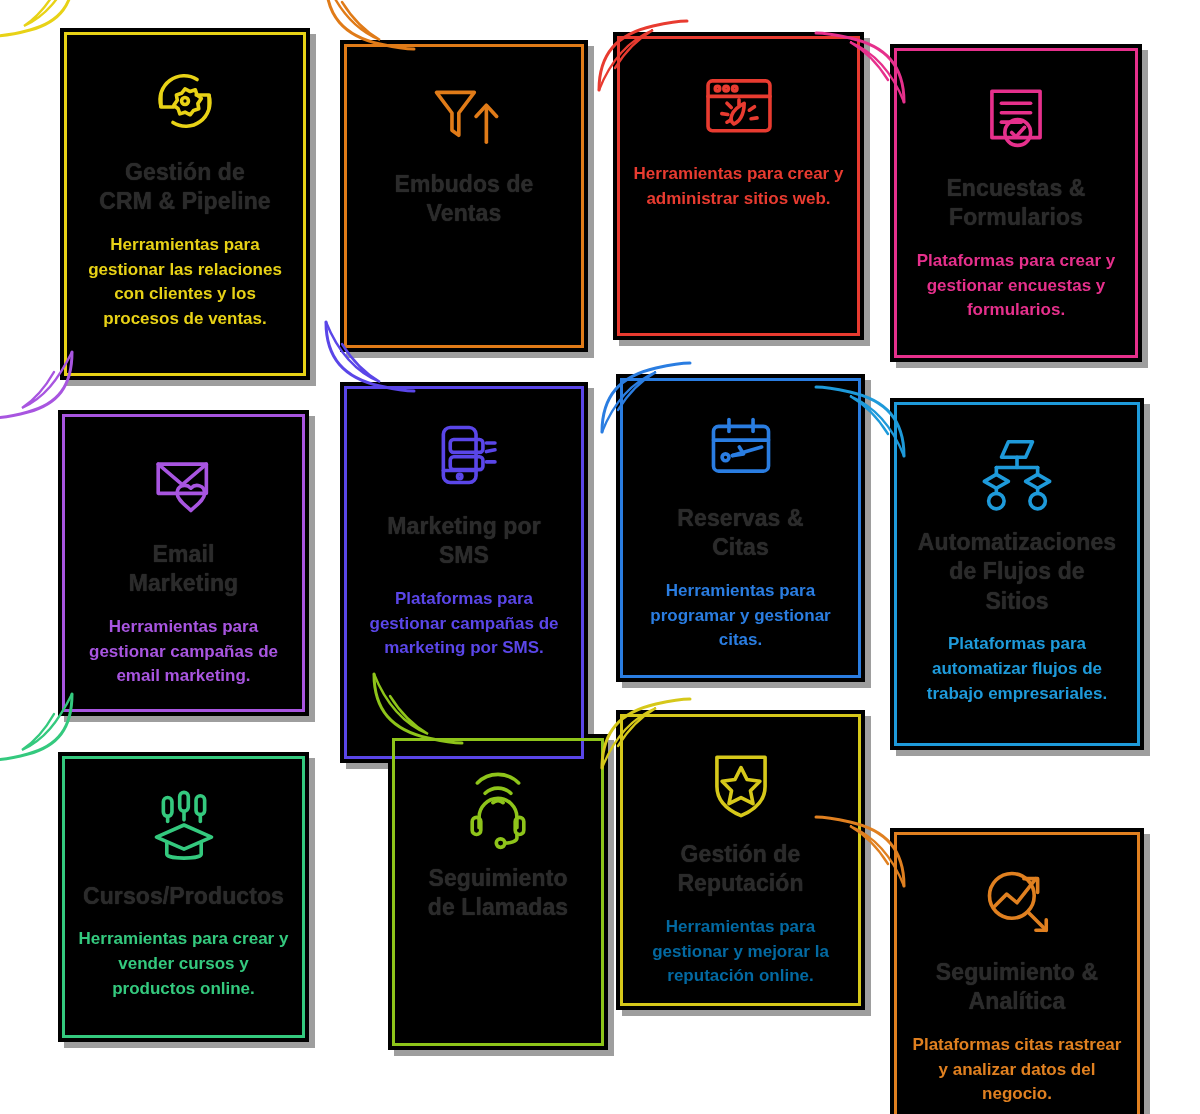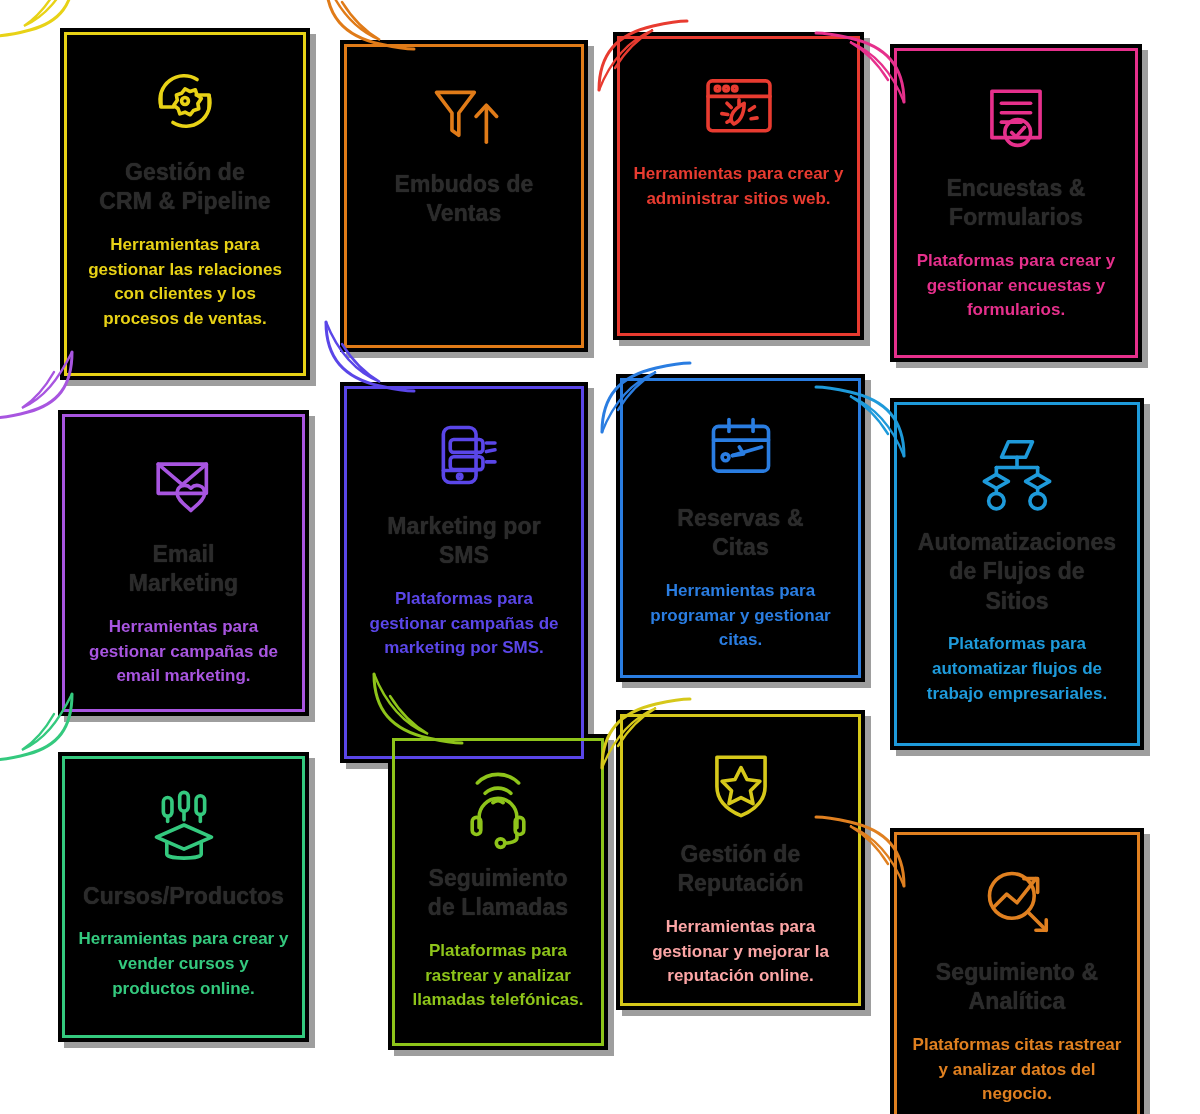--- a/index.html
+++ b/index.html
@@ -100,21 +100,21 @@
     letter-spacing: 0.1px;
   }
   .card-desc {
     font-size: 17px;
     font-weight: bold;
     line-height: 1.45;
     text-align: center;
     color: var(--accent);
     margin: 0;
   }
-  .card.muted .card-desc { color: #fca5a5; }
+  .card.muted .card-desc { color: #0369a1; }
 </style>
 </head>
 <body>
 
 <div id="board">
     <div class="card" style="left: 60px; top: 28px; width: 250px; height: 352px; --accent: #e8d216;">
       <div class="shadow"></div>
       <div class="sheet"></div>
       <div class="frame"></div>
       <div class="curl">
@@ -363,21 +363,20 @@
       <path d="M35 34 A22 22 0 0 1 65 34"></path>
       <path d="M44 45 A10 10 0 0 1 56 45"></path>
       <path d="M28 74 V62 A22 22 0 0 1 72 62 V74"></path>
       <rect x="20" y="62" width="10" height="20" rx="5"></rect>
       <rect x="70" y="62" width="10" height="20" rx="5"></rect>
       <path d="M72 82 V86 C72 90 64 92 58 92"></path>
       <circle cx="53" cy="92" r="5"></circle>
     </svg>
         </div>
         <div class="card-title"><span>Seguimiento</span><br><span>de Llamadas</span></div>
-        <div class="card-desc">Plataformas para rastrear y analizar llamadas telefónicas.</div>
       </div>
     </div>
     <div class="card muted" style="left: 616px; top: 710px; width: 249px; height: 300px; --accent: #d6c81a;">
       <div class="shadow"></div>
       <div class="sheet"></div>
       <div class="frame"></div>
       <div class="curl">
         <svg width="98" height="78" viewBox="0 0 98 78" style="position:absolute;left:-22px;top:-16px;">
       <path d="M8 74 C8 38 26 18 62 10 C80 6 92 5 96 5" fill="none" stroke="#d6c81a" stroke-width="3" stroke-linecap="round"></path>
       <path d="M8 74 C20 44 38 24 62 14 C48 22 34 36 24 52" fill="none" stroke="#d6c81a" stroke-width="2.4" stroke-linecap="round"></path>

